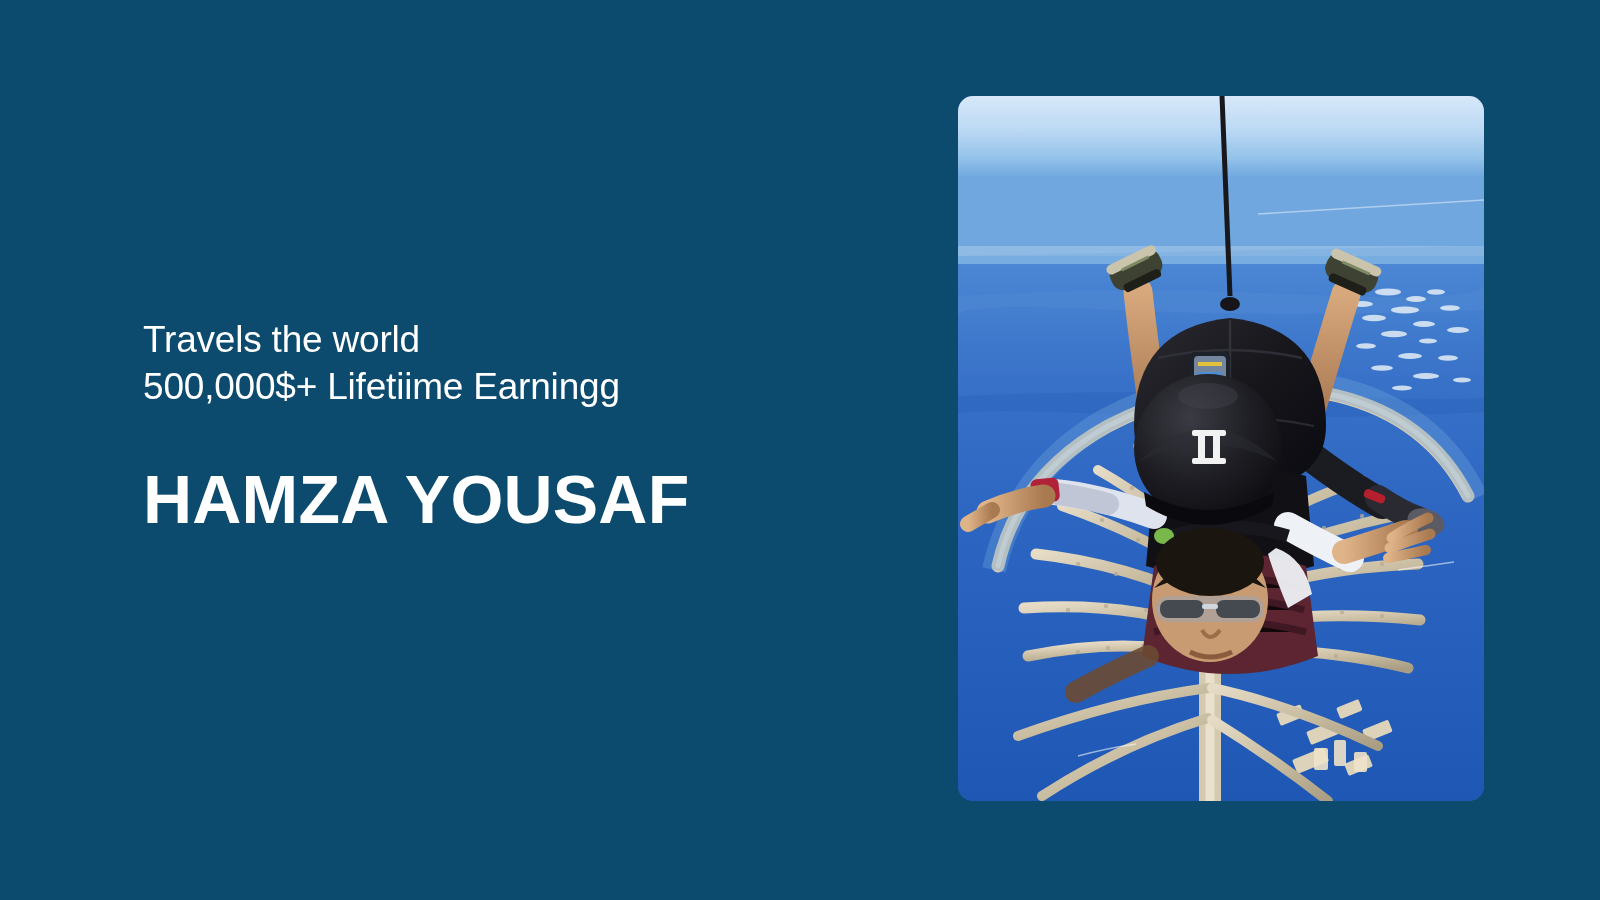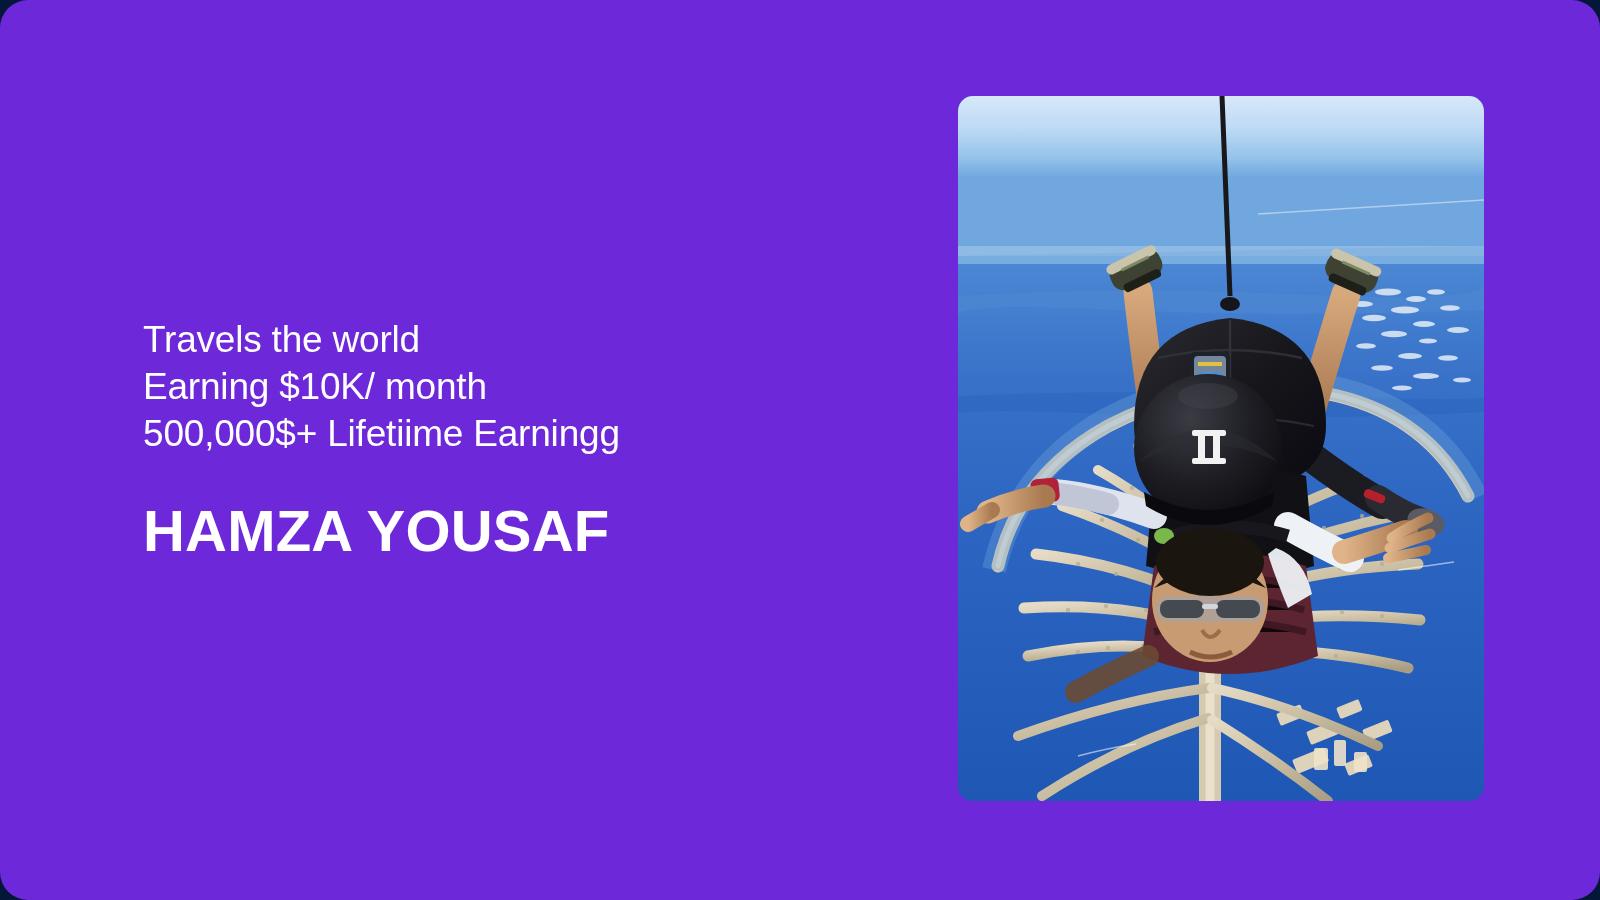--- a/index.html
+++ b/index.html
@@ -25,22 +25,22 @@
   }
   .tagline {
     font-size:37px;
     line-height:47px;
     font-weight:400;
     color:#ffffff;
     letter-spacing:-0.2px;
     white-space:nowrap;
   }
   .person-name {
-    margin-top:44px;
-    font-size:58px;
+    margin-top:59px;
+    font-size:68px;
     line-height:60px;
     font-weight:bold;
     color:#ffffff;
     letter-spacing:0.2px;
     white-space:nowrap;
   }
 
   
   .photo-card {
     position:absolute;
@@ -50,25 +50,24 @@
     height:705px;
     border-radius:15px;
     overflow:hidden;
     background:#2a63c0;
   }
   .photo-card svg { display:block; width:100%; height:100%; }
 </style>
 </head>
 <body style="background: rgb(5, 23, 56);">
 
-<div class="slide" style="background: #6d28d9; border-radius: 28px;">
+<div class="slide" style="background: #0c4a6e;">
 
   <div class="copy-block">
     <div class="tagline">Travels the world</div>
-    <div class="tagline">Earning $10K/ month</div>
     <div class="tagline">500,000$+ Lifetiime Earningg</div>
     <div class="person-name">HAMZA YOUSAF</div>
   </div>
 
   <div class="photo-card" style="border-radius: 15px;">
     <svg viewBox="0 0 526 705" preserveAspectRatio="xMidYMid slice">
       <defs>
         <linearGradient id="skyGrad" x1="0" y1="0" x2="0" y2="1">
           <stop offset="0%" stop-color="#d7e8f9"></stop>
           <stop offset="14%" stop-color="#bcd9f4"></stop>

